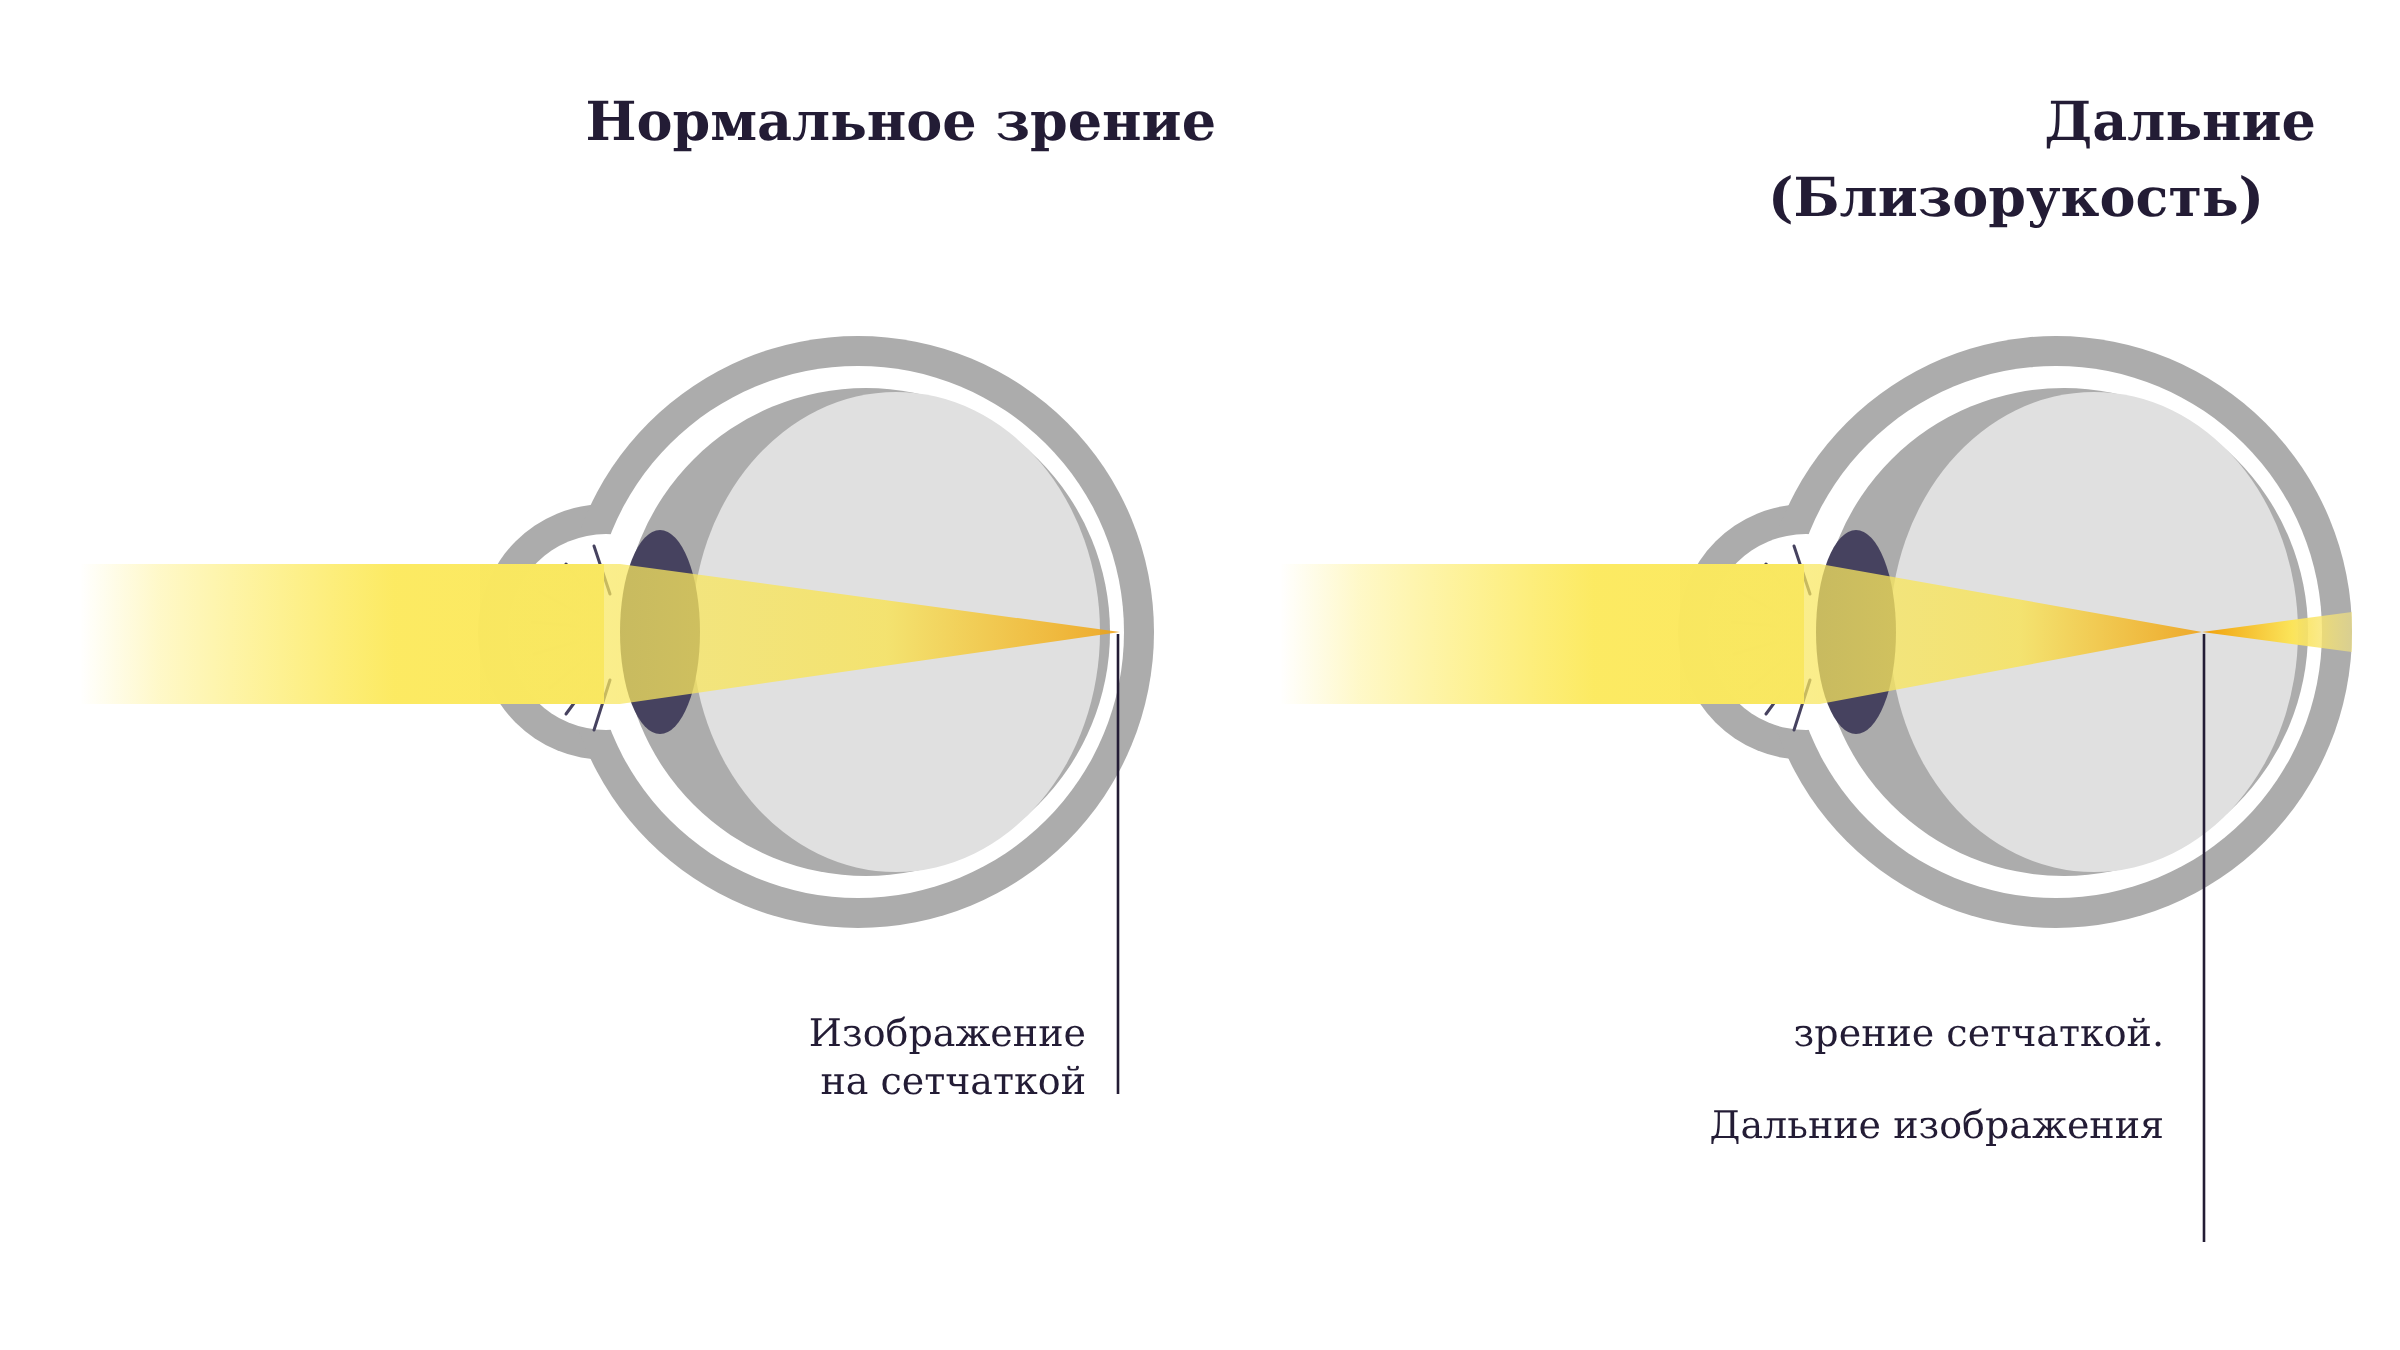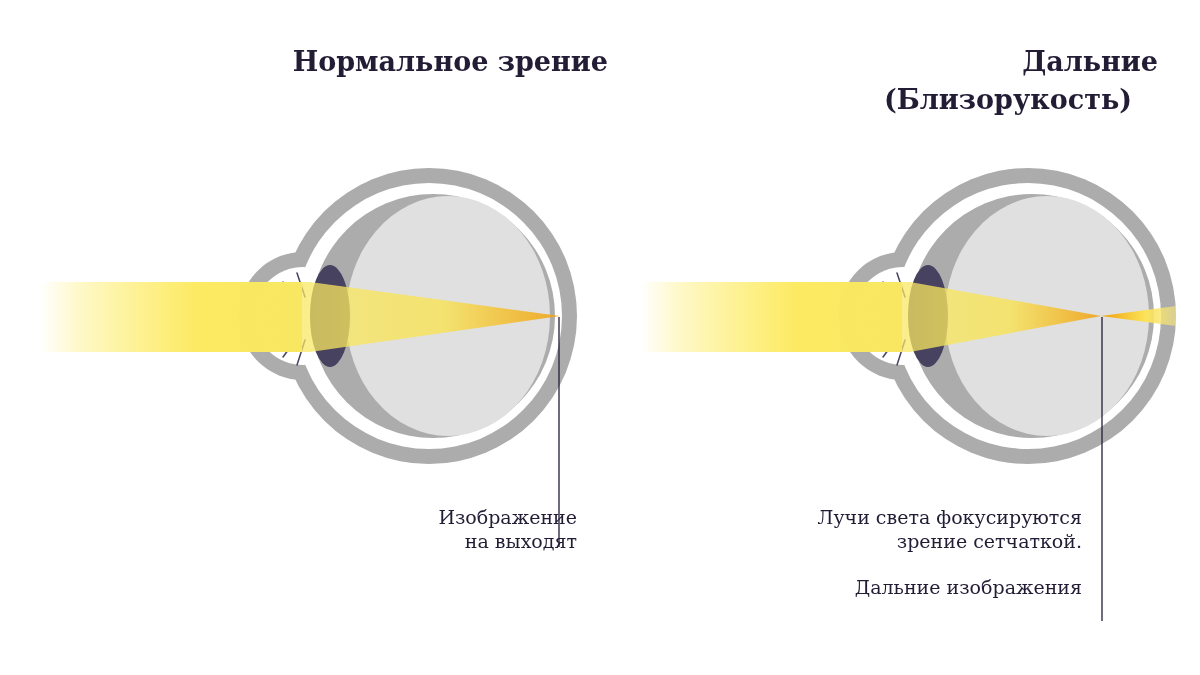--- a/index.html
+++ b/index.html
@@ -85,25 +85,24 @@
       <line x1="897" y1="365" x2="905" y2="340"></line>
     </g>
     <rect x="640" y="282" width="262" height="70" fill="url(#beamInR)"></rect>
     <path d="M840 282 L910 282 L1101 316 L910 352 L840 352 Z" fill="url(#coneR)" opacity="0.85"></path>
     <path d="M1101 316 L1176 306 L1176 326 Z" fill="url(#coneOut)"></path>
     <line x1="1102" y1="317" x2="1102" y2="621" stroke="#231c35" stroke-width="1.3"></line>
   </g>
 </svg>
 
 <div class="title" style="left:208px;top:46px;width:400px;">Нормальное зрение</div>
-<div class="caption" style="right:623px;top:505px;">
+<div class="caption" style="right:657px;top:505px;">
   <div>Изображение</div>
-  <div>на выходят</div>
+  <div>на сетчаткой</div>
 </div>
 
 <div class="title" style="left:858px;top:46px;width:300px;">Дальние</div>
 <div class="subtitle" style="left:858px;top:84px;width:300px;font-weight:bold;">(Близорукость)</div>
 <div class="caption" style="right:118px;top:505px;">
-  <div>Лучи света фокусируются</div>
   <div>зрение сетчаткой.</div>
   <div style="height:22px;"></div>
   <div>Дальние изображения</div>
 </div>
 
 </body></html>

